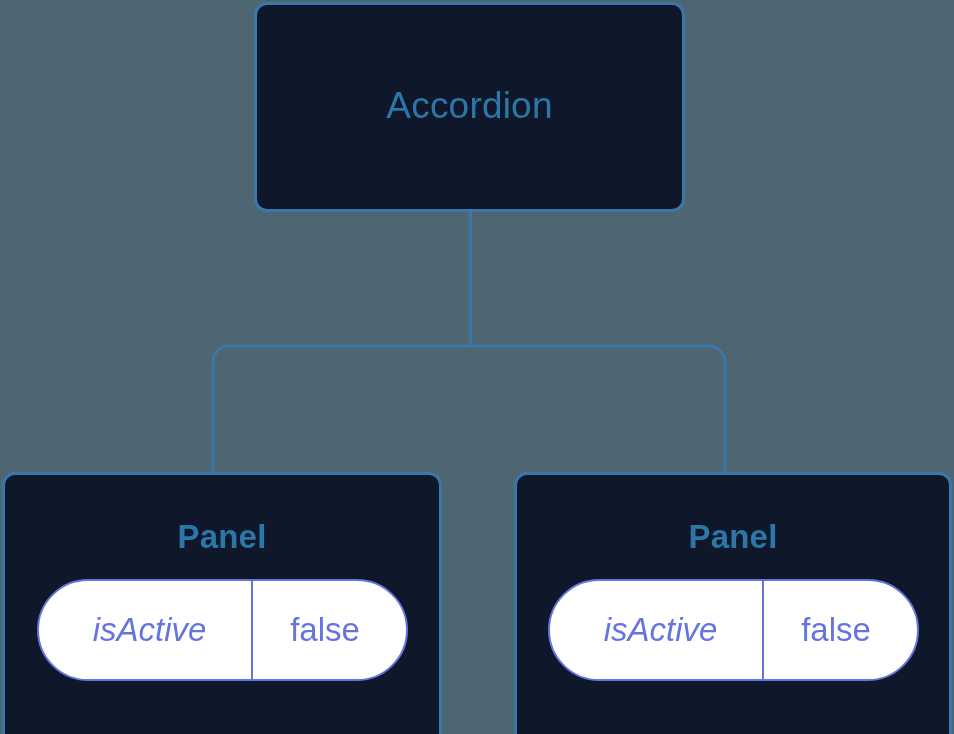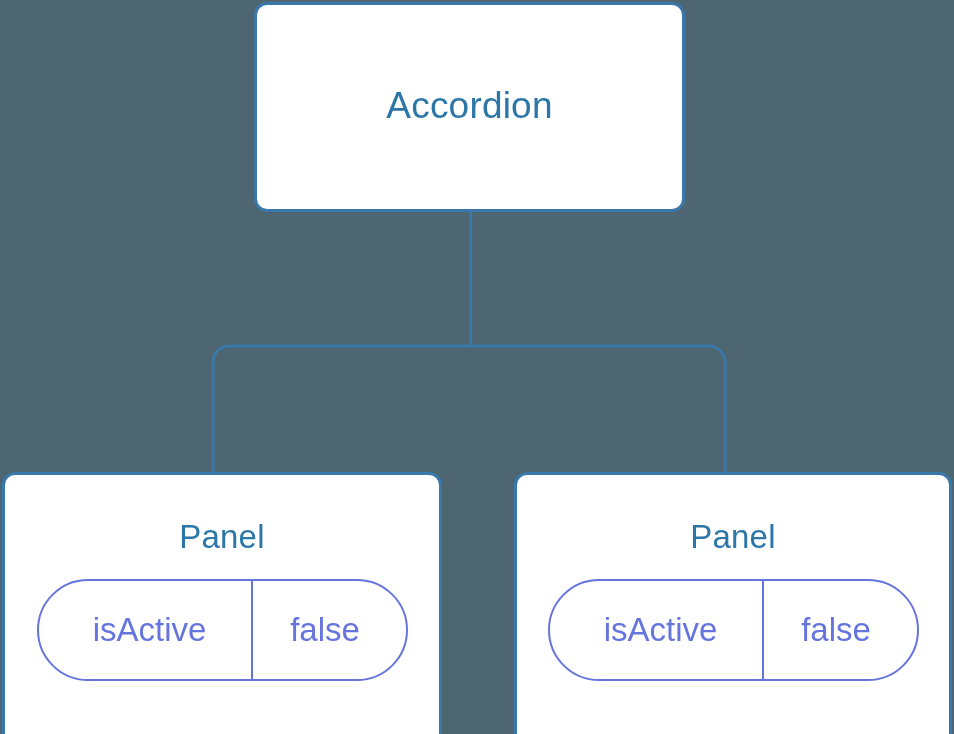--- a/index.html
+++ b/index.html
@@ -27,21 +27,21 @@
     top: 0;
     width: 954px;
     height: 734px;
     pointer-events: none;
   }
 
   
   .node {
     position: absolute;
     box-sizing: border-box;
-    background: #ffffff;
+    background: #0f172a;
     border: 3px solid #3a78aa;
     border-radius: 13px;
     display: flex;
     flex-direction: column;
     align-items: center;
   }
 
   .node-title {
     color: #2d77a8;
     font-size: 37px;
@@ -73,20 +73,21 @@
     left: 2px;
     width: 440px;
   }
   #node-panel-right {
     left: 514px;
     width: 438px;
   }
   .panel-node .node-title {
     font-size: 33px;
     line-height: 1;
+    font-weight: bold;
   }
 
   
   .state-pill {
     margin-top: 26px;
     box-sizing: border-box;
     height: 102px;
     border: 2px solid #6674dd;
     border-radius: 51px;
     display: flex;
@@ -100,20 +101,21 @@
     justify-content: center;
     color: #6674dd;
     font-size: 33px;
     white-space: nowrap;
     box-sizing: border-box;
   }
   .state-key {
     width: 214px;
     border-right: 2px solid #6674dd;
     padding-left: 10px;
+    font-style: italic;
   }
   .state-value {
     width: 153px;
     padding-right: 8px;
     text-align: right;
   }
 </style>
 </head>
 <body>
 

